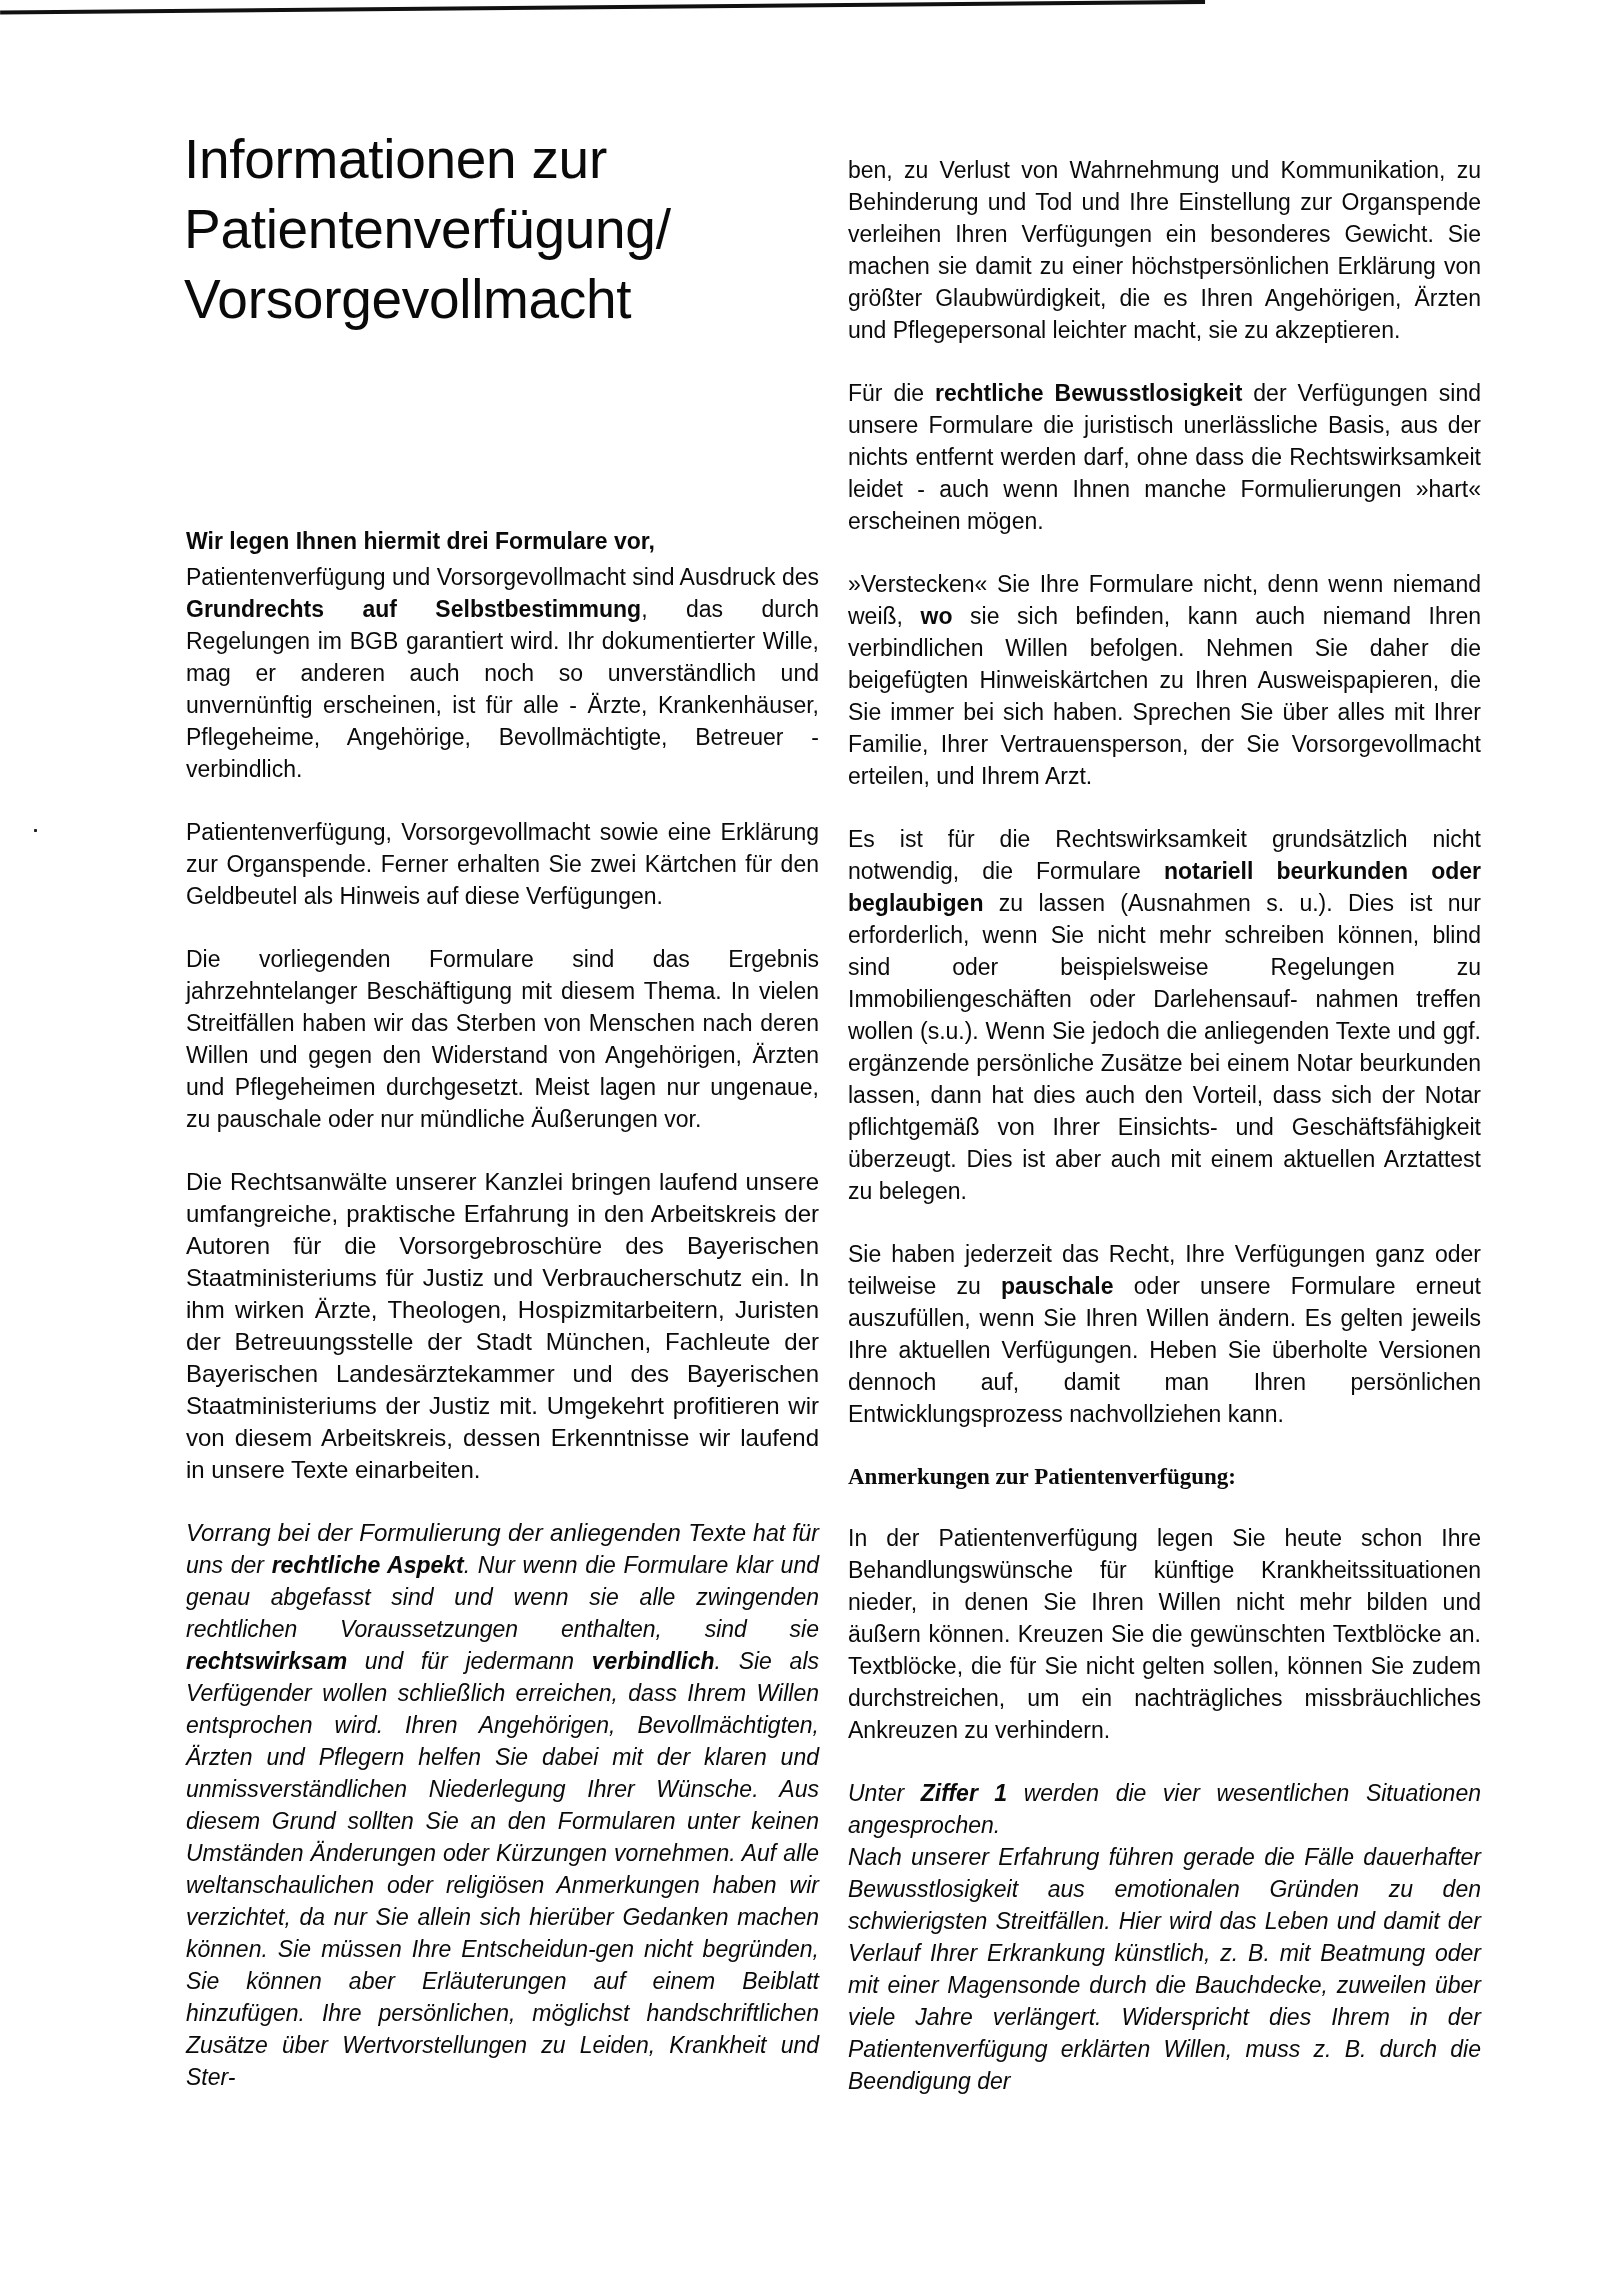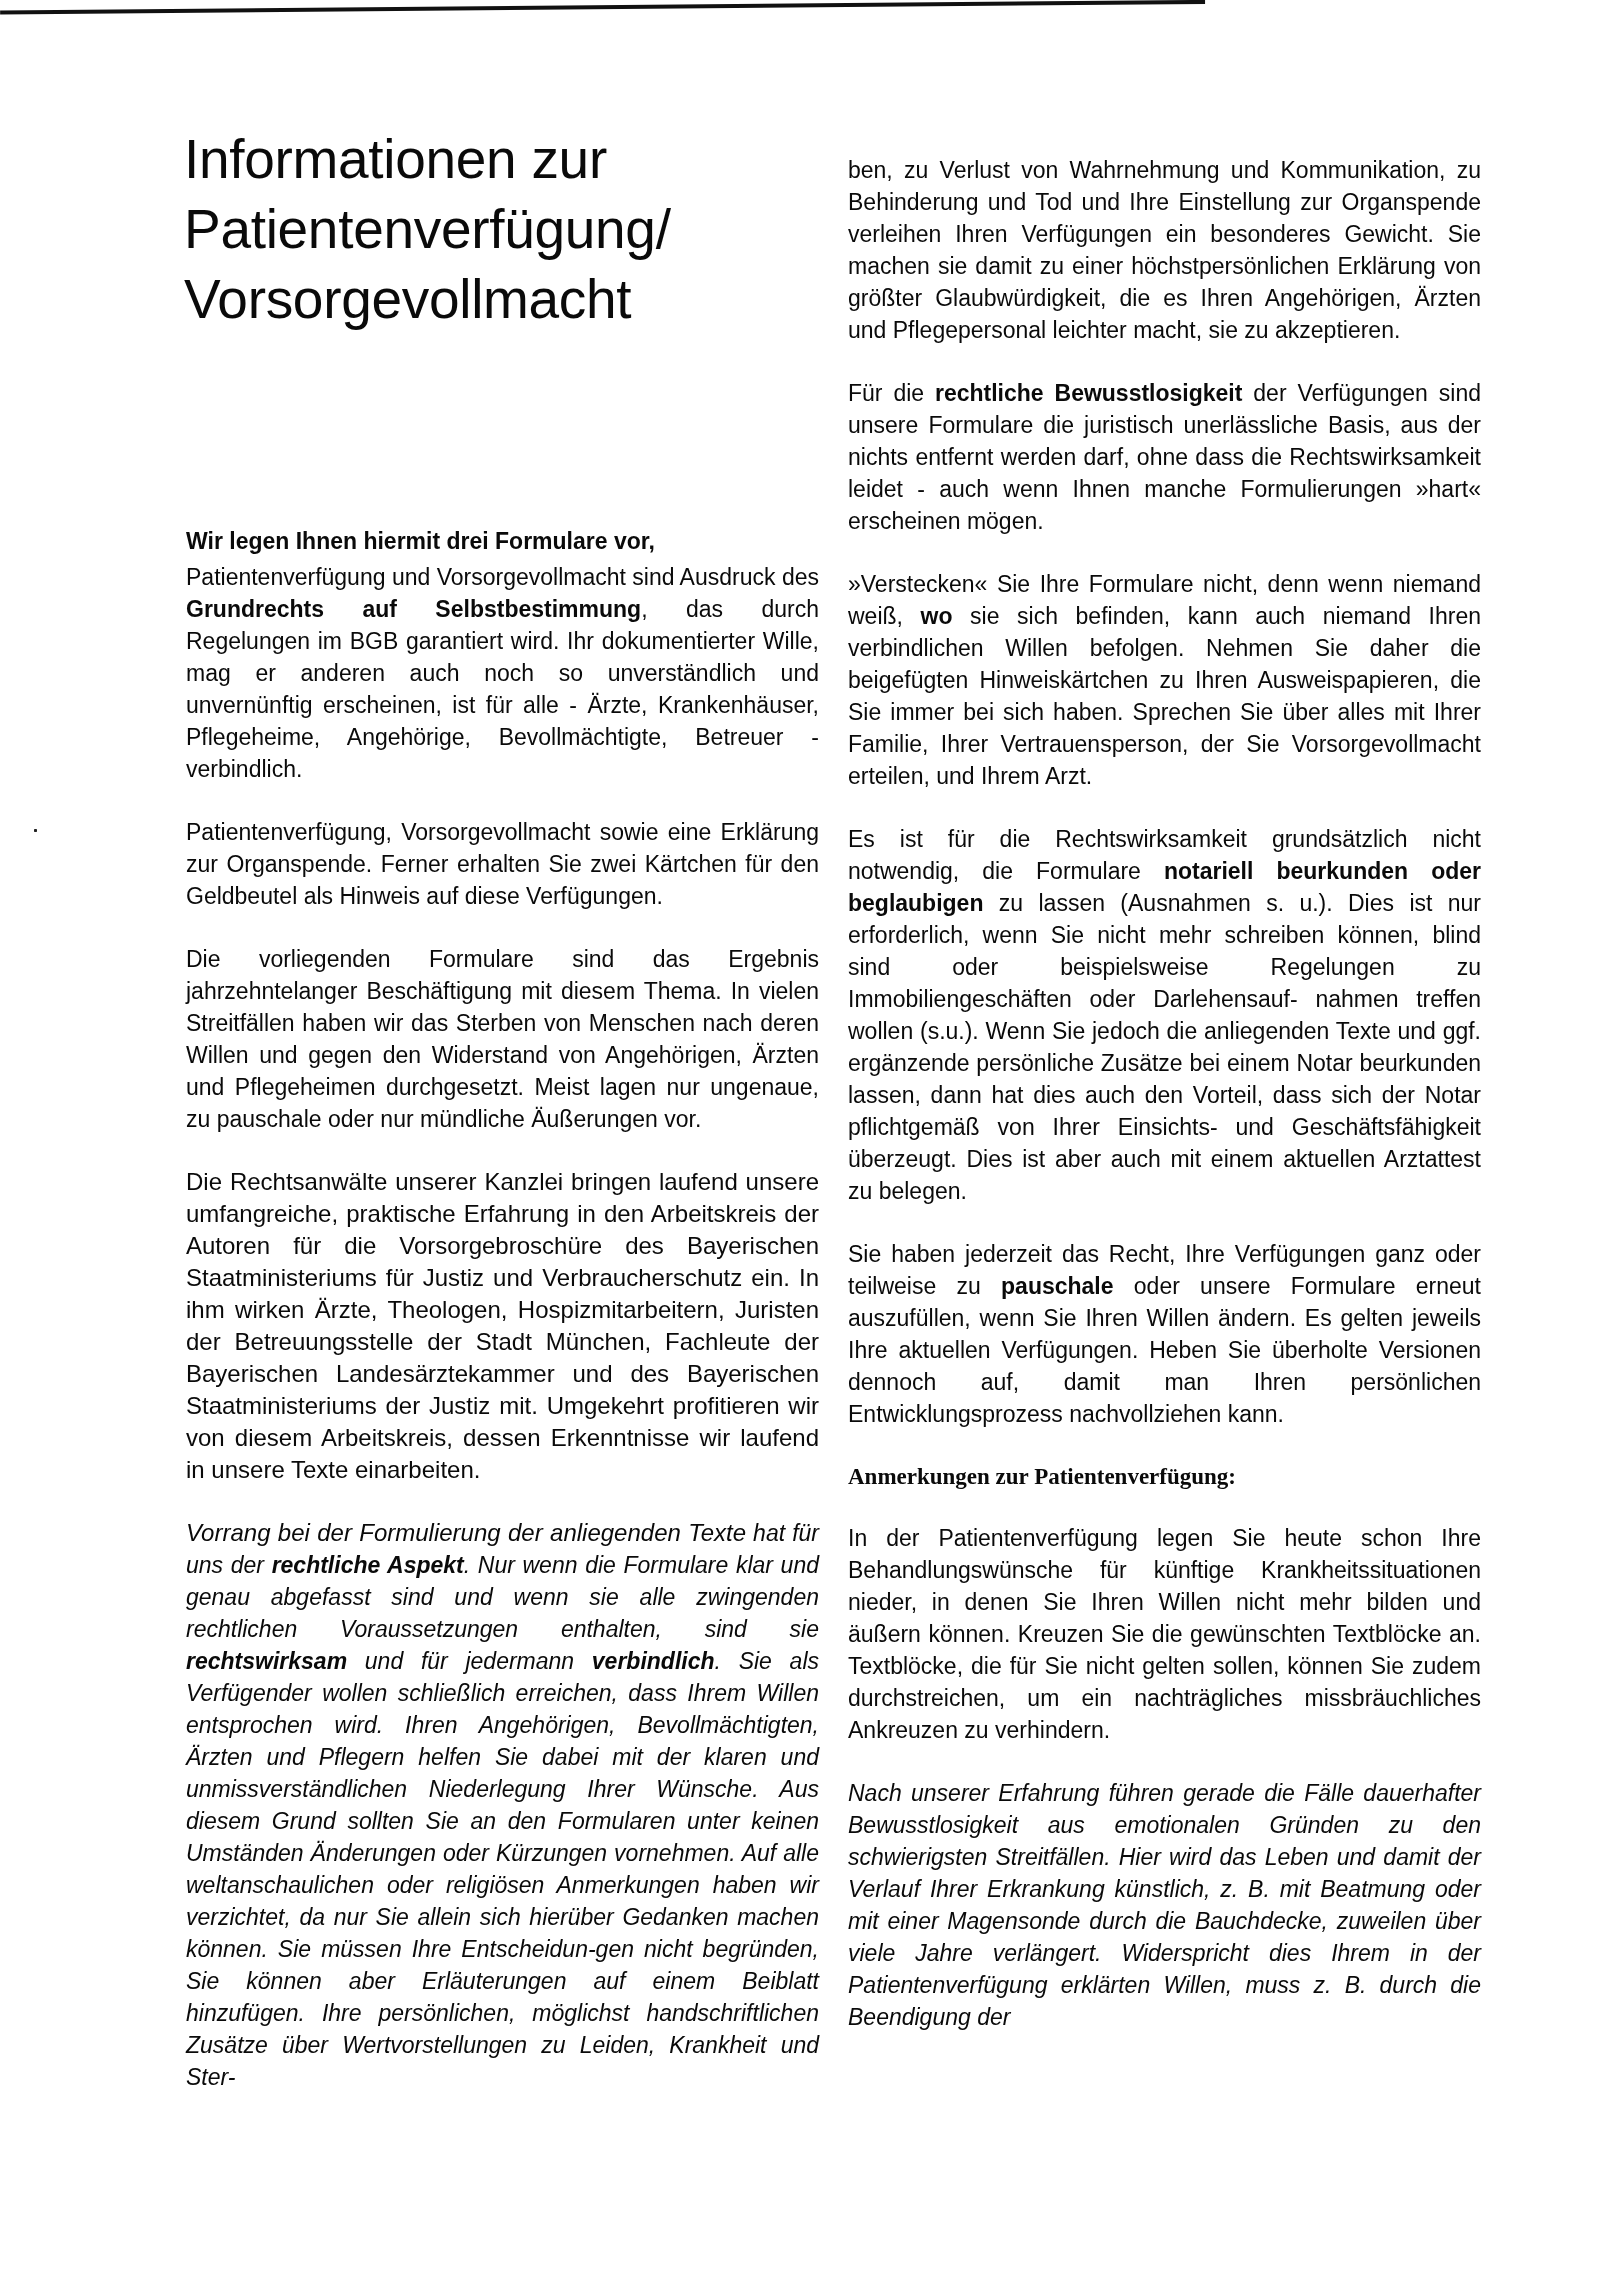--- a/index.html
+++ b/index.html
@@ -39,15 +39,16 @@
 </div>
 
 <div class="col col-right">
   <p>ben, zu Verlust von Wahrnehmung und Kommunikation, zu Behinderung und Tod und Ihre Einstellung zur Organspende verleihen Ihren Verfügungen ein besonderes Gewicht. Sie machen sie damit zu einer höchstpersönlichen Erklärung von größter Glaubwürdigkeit, die es Ihren Angehörigen, Ärzten und Pflegepersonal leichter macht, sie zu akzeptieren.</p>
   <p><span>Für die </span><b>rechtliche Bewusstlosigkeit</b><span> der Verfügungen sind unsere Formulare die juristisch unerlässliche Basis, aus der nichts entfernt werden darf, ohne dass die Rechtswirksamkeit leidet - auch wenn Ihnen manche Formulierungen »hart« erscheinen mögen.</span></p>
   <p><span>»Verstecken« Sie Ihre Formulare nicht, denn wenn niemand weiß, </span><b>wo</b><span> sie sich befinden, kann auch niemand Ihren verbindlichen Willen befolgen. Nehmen Sie daher die beigefügten Hinweiskärtchen zu Ihren Ausweispapieren, die Sie immer bei sich haben. Sprechen Sie über alles mit Ihrer Familie, Ihrer Vertrauensperson, der Sie Vorsorgevollmacht erteilen, und Ihrem Arzt.</span></p>
   <p><span>Es ist für die Rechtswirksamkeit grundsätzlich nicht notwendig, die Formulare </span><b>notariell beurkunden oder beglaubigen</b><span> zu lassen (Ausnahmen s. u.). Dies ist nur erforderlich, wenn Sie nicht mehr schreiben können, blind sind oder beispielsweise Regelungen zu Immobiliengeschäften oder Darlehensauf- nahmen treffen wollen (s.u.). Wenn Sie jedoch die anliegenden Texte und ggf. ergänzende persönliche Zusätze bei einem Notar beurkunden lassen, dann hat dies auch den Vorteil, dass sich der Notar pflichtgemäß von Ihrer Einsichts- und Geschäftsfähigkeit überzeugt. Dies ist aber auch mit einem aktuellen Arztattest zu belegen.</span></p>
   <p><span>Sie haben jederzeit das Recht, Ihre Verfügungen ganz oder teilweise zu </span><b>pauschale</b><span> oder unsere Formulare erneut auszufüllen, wenn Sie Ihren Willen ändern. Es gelten jeweils Ihre aktuellen Verfügungen. Heben Sie überholte Versionen dennoch auf, damit man Ihren persönlichen Entwicklungsprozess nachvollziehen kann.</span></p>
   <h2 class="section gap-big">Anmerkungen zur Patientenverfügung:</h2>
   <p>In der Patientenverfügung legen Sie heute schon Ihre Behandlungswünsche für künftige Krankheitssituationen nieder, in denen Sie Ihren Willen nicht mehr bilden und äußern können. Kreuzen Sie die gewünschten Textblöcke an. Textblöcke, die für Sie nicht gelten sollen, können Sie zudem durchstreichen, um ein nachträgliches missbräuchliches Ankreuzen zu verhindern.</p>
+  <p class="tight"><span>Unter </span><b>Ziffer 1</b><span> werden die vier wesentlichen Situationen angesprochen.</span></p>
   <p class="tight">Nach unserer Erfahrung führen gerade die Fälle dauerhafter Bewusstlosigkeit aus emotionalen Gründen zu den schwierigsten Streitfällen. Hier wird das Leben und damit der Verlauf Ihrer Erkrankung künstlich, z. B. mit Beatmung oder mit einer Magensonde durch die Bauchdecke, zuweilen über viele Jahre verlängert. Widerspricht dies Ihrem in der Patientenverfügung erklärten Willen, muss z. B. durch die Beendigung der</p>
 </div>
 
 
 </body></html>

